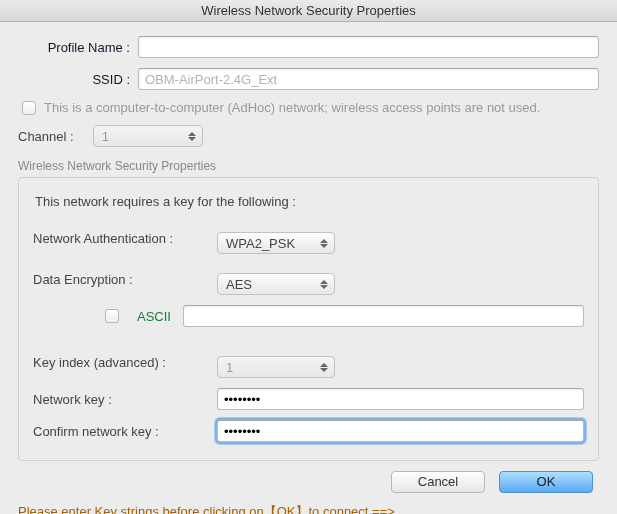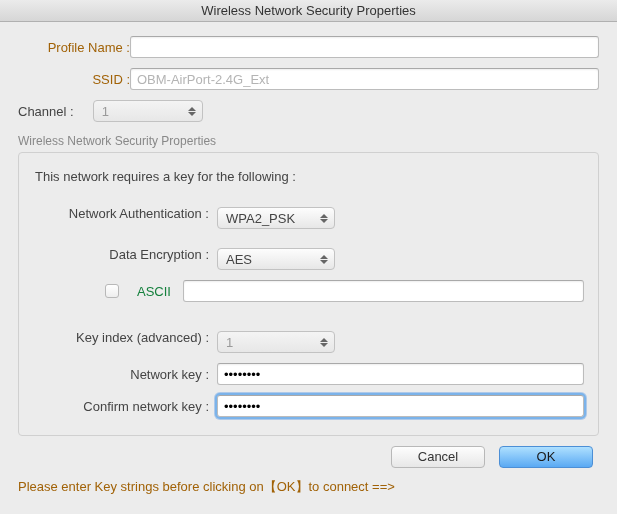--- a/index.html
+++ b/index.html
@@ -28,21 +28,22 @@
     position: relative;
   }
   .row {
     display: flex;
     align-items: center;
     margin-bottom: 10px;
   }
   .row label.lbl {
     width: 112px;
     text-align: right;
-    color: #a16207;
+    margin-right: 8px;
+    color: #0f172a;
   }
   .textinput {
     flex: 1;
     height: 22px;
     border: 1px solid #bcbcbc;
     border-top-color: #a9a9a9;
     border-radius: 3px;
     padding: 2px 6px;
     font-size: 13px;
     background: #fff;
@@ -117,21 +118,20 @@
     border-radius: 4px;
     background: #ececec;
     padding: 14px 14px 16px 14px;
   }
   .group-heading {
     color: #444;
     margin: 2px 0 14px 2px;
   }
   .grow label.lbl2 {
     width: 176px;
-    text-align: right;
     margin-right: 8px;
     color: #444;
     display: inline-block;
   }
   .grow {
     display: flex;
     align-items: center;
     margin-bottom: 10px;
   }
   .grow .select { min-width: 118px; margin-top: 9px; }
@@ -191,20 +191,24 @@
   <div class="row">
     <label class="lbl">Profile Name :</label>
     <input class="textinput" value="" style="">
   </div>
 
   <div class="row">
     <label class="lbl">SSID :</label>
     <input class="textinput" placeholder="OBM-AirPort-2.4G_Ext" style="">
   </div>
 
+  <div class="adhoc-row">
+    <span class="checkbox"></span>
+    <span>This is a computer-to-computer (AdHoc) network; wireless access points are not used.</span>
+  </div>
 
   <div class="channel-row">
     <span class="ch-label">Channel :</span>
     <div class="select disabled">
       <span>1</span>
       <span class="arrows"></span>
     </div>
   </div>
 
   <div class="group-caption">Wireless Network Security Properties</div>

